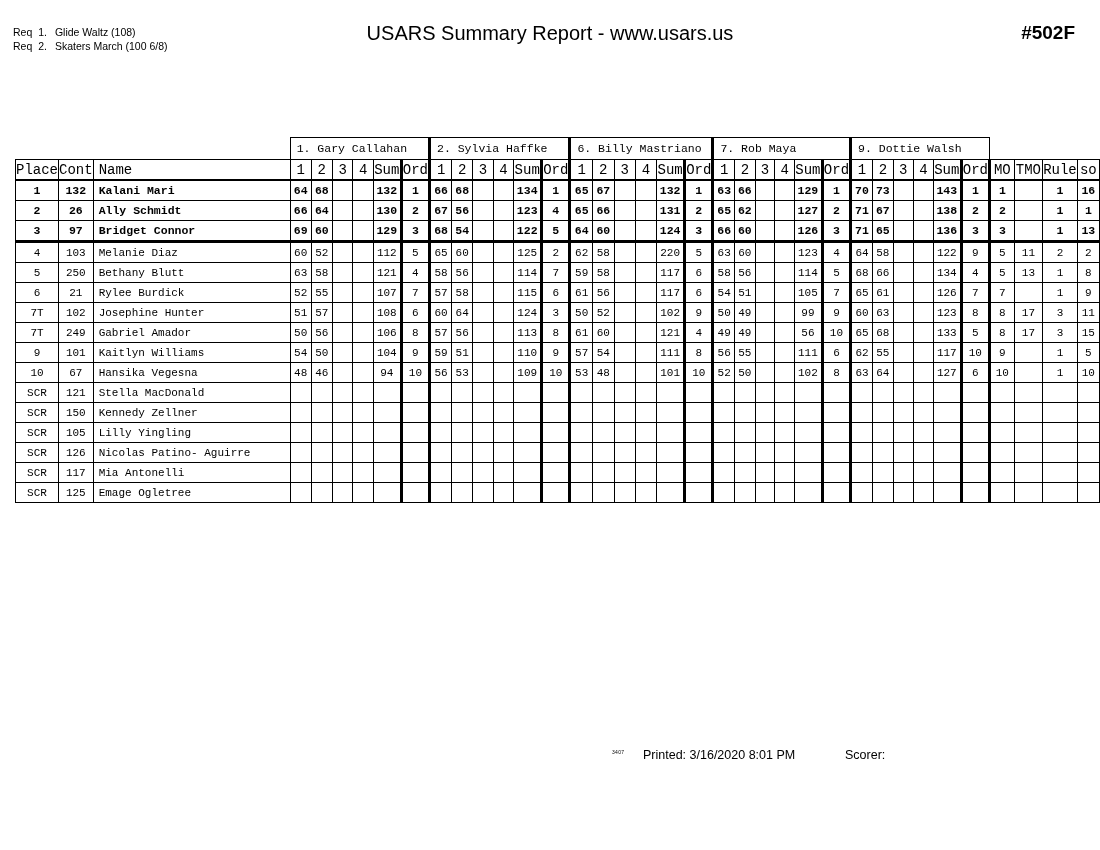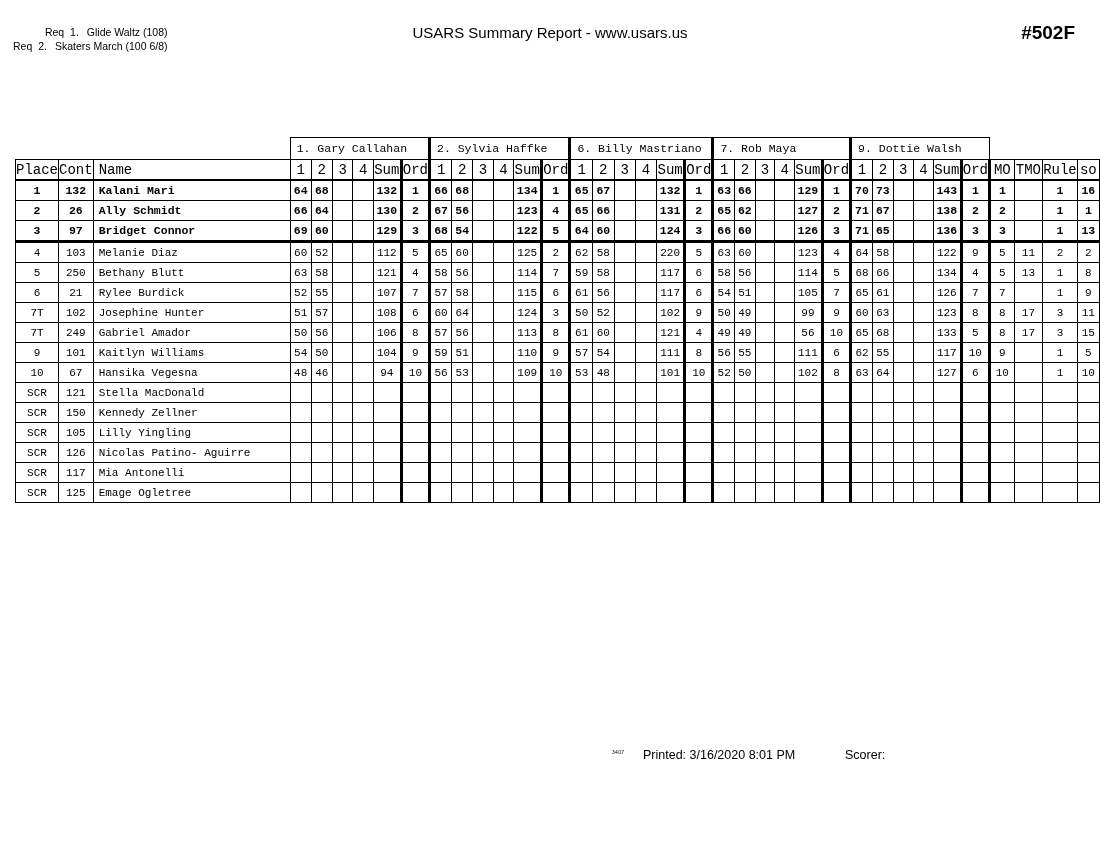--- a/index.html
+++ b/index.html
@@ -23,21 +23,21 @@
     height: 120px;
   }
   .req-block {
     position: absolute;
     left: 13px;
     top: 26px;
     font-size: 10.5px;
     line-height: 13.5px;
     white-space: nowrap;
   }
-  .req-line { display: block; text-align: right; }
+  .req-line { display: block; }
   .req-line .req-num { padding-left: 3px; }
   .req-line .req-name { padding-left: 5px; }
 
   .title-block {
     position: absolute;
     left: 0;
     right: 0;
     top: 22px;
     text-align: center;
   }
@@ -51,21 +51,21 @@
     font-size: 15.5px;
     font-weight: normal;
     line-height: 21px;
   }
   .title-event {
     font-size: 18px;
     font-weight: bold;
     line-height: 24px;
   }
   .title-report {
-    font-size: 15px;
+    font-size: 20px;
     font-weight: normal;
     line-height: 22px;
   }
   .event-number {
     position: absolute;
     right: 25px;
     top: 22px;
     font-size: 19px;
     font-weight: bold;
   }

